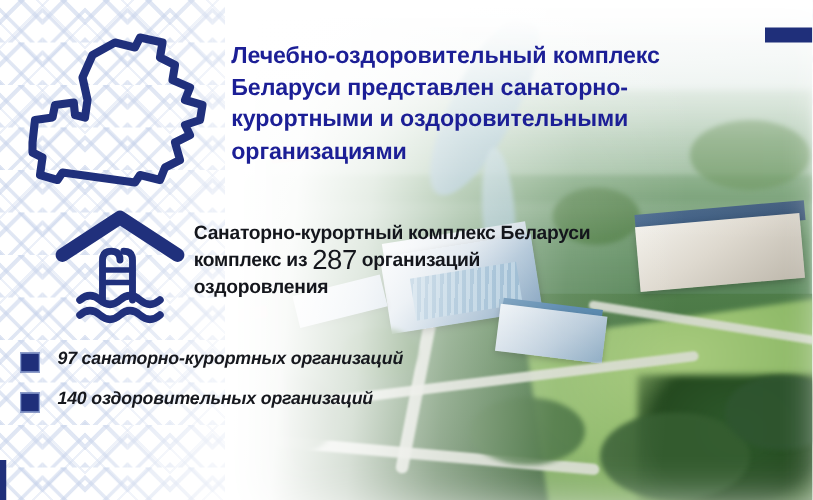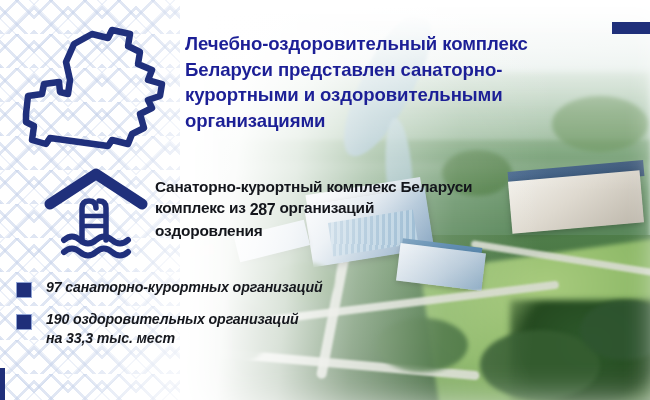--- a/index.html
+++ b/index.html
@@ -180,21 +180,21 @@
     font-weight:bold;font-size:18.6px;line-height:25.5px;
     letter-spacing:-.1px;
   }
   .subhead{
     position:absolute;left:155px;top:176px;width:330px;
     color:#14161c;
     font-weight:bold;font-size:15.4px;line-height:21.2px;
     letter-spacing:-.2px;
   }
   .subhead .big{
-    font-size:16px;line-height:21px;font-weight:bold;
+    font-size:22px;line-height:21px;font-weight:normal;
     vertical-align:-2px;letter-spacing:-.4px;
   }
 
   .bullets{position:absolute;left:16px;top:266px;width:340px;}
   .bullet{position:relative;padding-left:30px;margin-bottom:6px;margin-top:12px;}
   .bullet .mark{
     position:absolute;left:0;top:4px;width:16px;height:16px;
     background:#1f2f7a;border:1.5px solid #8fa3d4;box-sizing:border-box;
   }
   .bullet .btext{
@@ -280,19 +280,18 @@
   <div class="bullets">
     <div class="bullet">
       <span class="mark"></span>
       <span class="btext">
         <span>97 санаторно-курортных организаций</span>
       </span>
     </div>
     <div class="bullet">
       <span class="mark"></span>
       <span class="btext">
-        <span>190 оздоровительных организаций</span>
-        <span class="l2">на 33,3 тыс. мест</span>
+        <span>140 оздоровительных организаций</span>
       </span>
     </div>
   </div>
 
 </div>
 
 </body></html>

